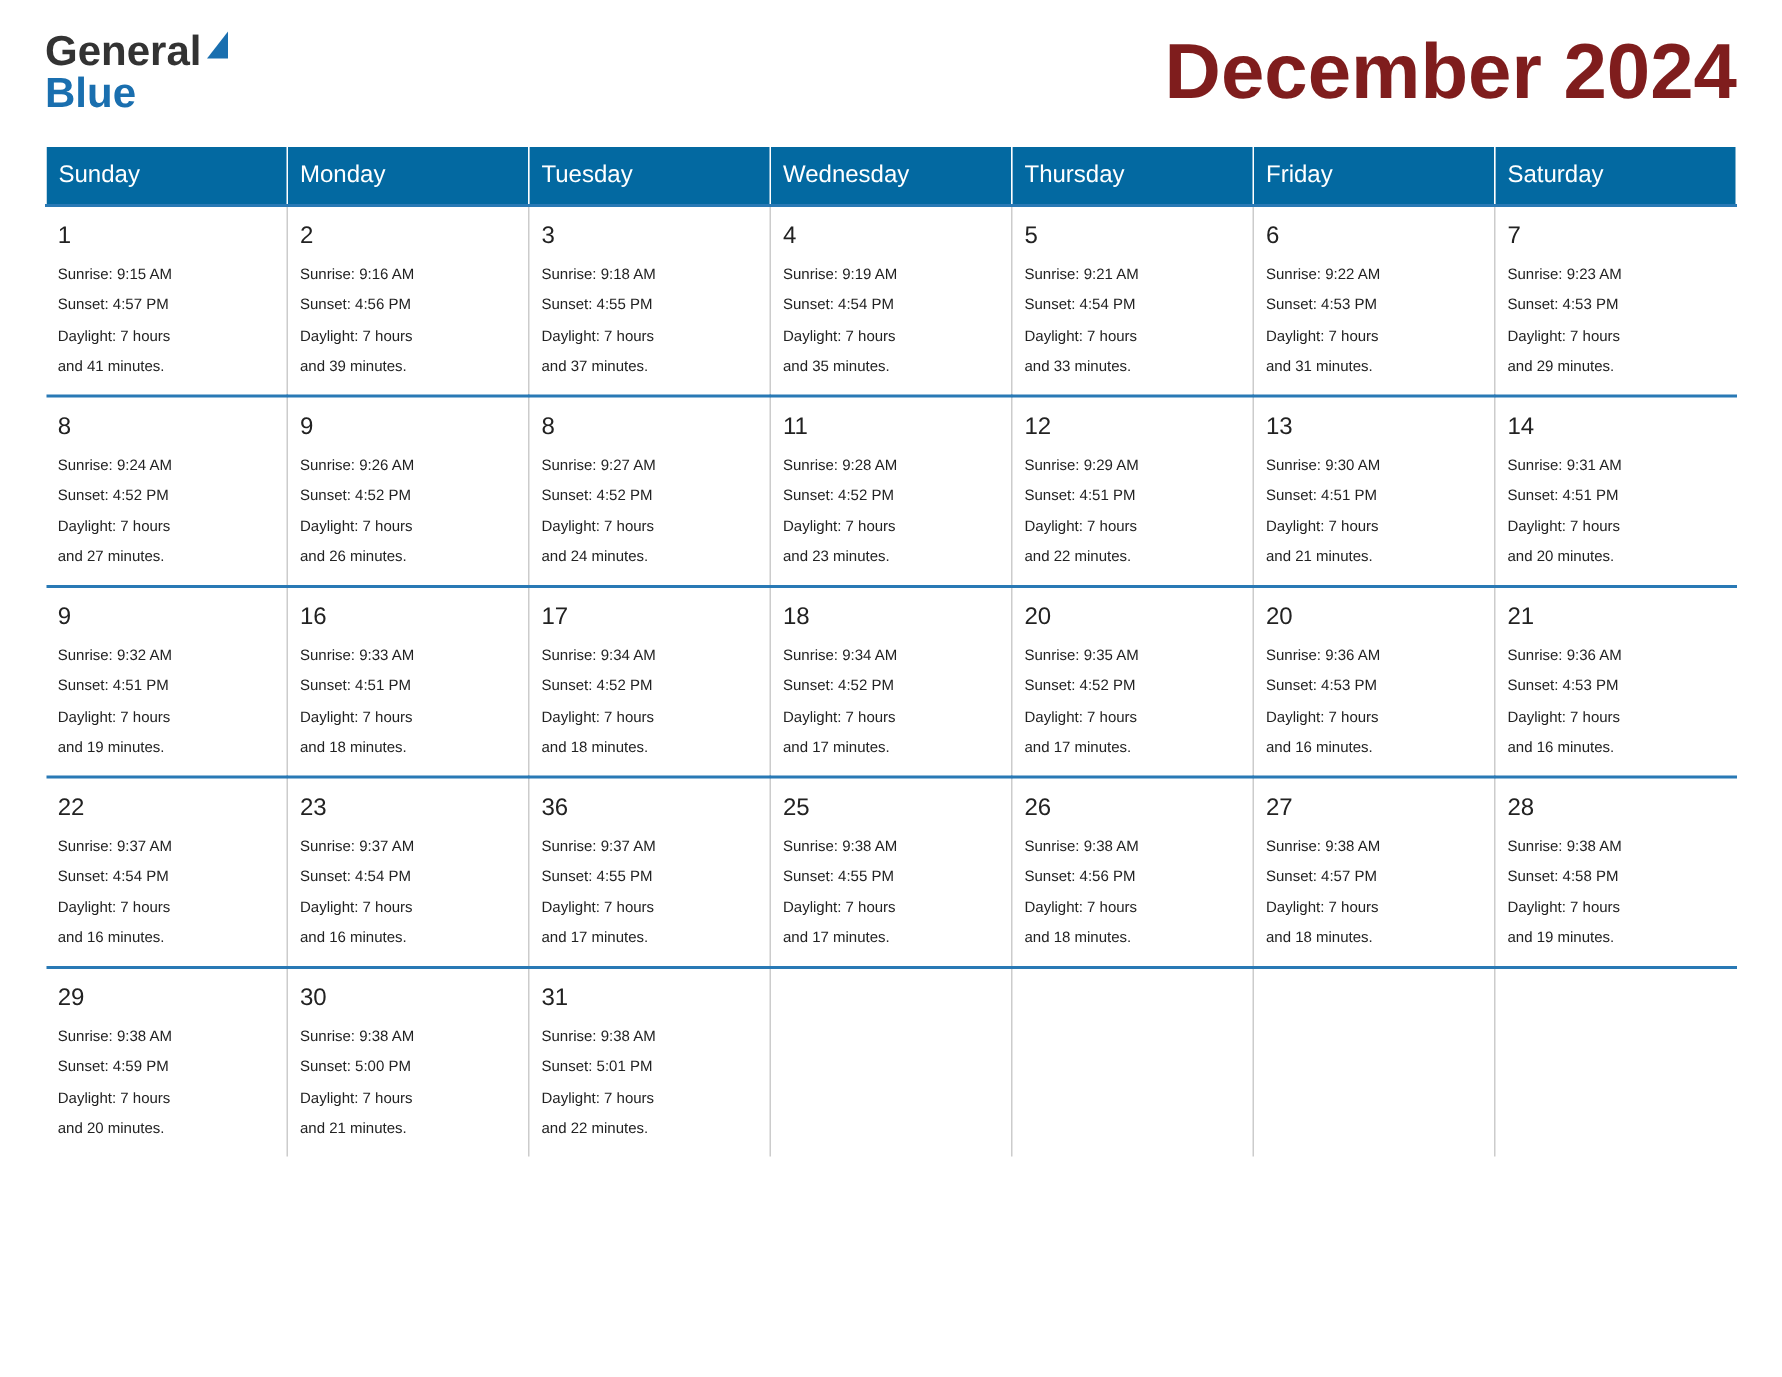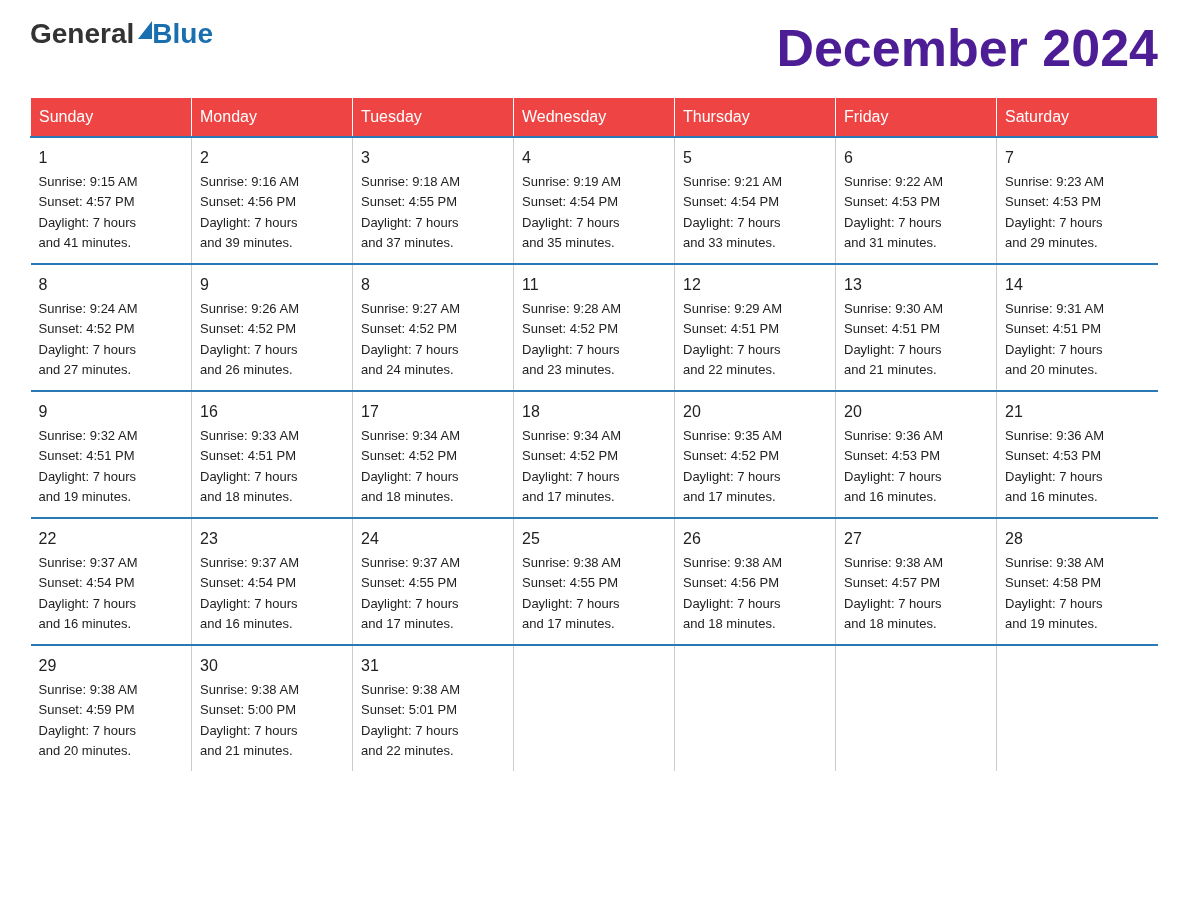--- a/index.html
+++ b/index.html
@@ -11,21 +11,21 @@
       padding: 20px 30px;
     }
     .header {
       display: flex;
       justify-content: space-between;
       align-items: flex-start;
       margin-bottom: 20px;
     }
     .logo {
       display: flex;
-      flex-direction: row;
+      flex-direction: column;
       align-items: flex-start;
     }
     .logo-general {
       font-size: 28px;
       font-weight: bold;
       color: #333;
       line-height: 1;
     }
     .logo-blue {
       font-size: 28px;
@@ -47,36 +47,36 @@
     .logo-text-row {
       display: flex;
       align-items: center;
     }
     .title-area {
       text-align: right;
     }
     .month-title {
       font-size: 52px;
       font-weight: bold;
-      color: #4c1d95;
+      color: #7f1d1d;
       line-height: 1.1;
       text-align: center;
     }
     .location {
       font-size: 22px;
       color: #555;
       margin-top: 4px;
     }
     table {
       width: 100%;
       border-collapse: collapse;
       table-layout: fixed;
     }
     thead tr {
-      background-color: #ef4444;
+      background-color: #0369a1;
       color: #fff;
     }
     thead th {
       padding: 10px 8px;
       font-size: 16px;
       font-weight: normal;
       text-align: left;
       border: 1px solid #fff;
     }
     tbody tr {
@@ -94,21 +94,21 @@
     tbody td:last-child {
       border-right: none;
     }
     .day-num {
       font-size: 16px;
       font-weight: normal;
       display: block;
       margin-bottom: 2px;
     }
     .day-info {
-      font-size: 13px;
+      font-size: 10px;
       color: #222;
       line-height: 1.55;
     }
     .empty-cell {
       background: #fff;
     }
   </style>
 </head>
 <body>
 
@@ -161,21 +161,21 @@
         <td><span class="day-num">16</span><span class="day-info">Sunrise: 9:33 AM<br>Sunset: 4:51 PM<br>Daylight: 7 hours<br>and 18 minutes.</span></td>
         <td><span class="day-num">17</span><span class="day-info">Sunrise: 9:34 AM<br>Sunset: 4:52 PM<br>Daylight: 7 hours<br>and 18 minutes.</span></td>
         <td><span class="day-num">18</span><span class="day-info">Sunrise: 9:34 AM<br>Sunset: 4:52 PM<br>Daylight: 7 hours<br>and 17 minutes.</span></td>
         <td><span class="day-num">20</span><span class="day-info">Sunrise: 9:35 AM<br>Sunset: 4:52 PM<br>Daylight: 7 hours<br>and 17 minutes.</span></td>
         <td><span class="day-num">20</span><span class="day-info">Sunrise: 9:36 AM<br>Sunset: 4:53 PM<br>Daylight: 7 hours<br>and 16 minutes.</span></td>
         <td><span class="day-num">21</span><span class="day-info">Sunrise: 9:36 AM<br>Sunset: 4:53 PM<br>Daylight: 7 hours<br>and 16 minutes.</span></td>
       </tr>
       <tr>
         <td><span class="day-num">22</span><span class="day-info">Sunrise: 9:37 AM<br>Sunset: 4:54 PM<br>Daylight: 7 hours<br>and 16 minutes.</span></td>
         <td><span class="day-num">23</span><span class="day-info">Sunrise: 9:37 AM<br>Sunset: 4:54 PM<br>Daylight: 7 hours<br>and 16 minutes.</span></td>
-        <td><span class="day-num">24</span><span class="day-info">Sunrise: 9:37 AM<br>Sunset: 4:55 PM<br>Daylight: 7 hours<br>and 17 minutes.</span></td>
+        <td><span class="day-num">36</span><span class="day-info">Sunrise: 9:37 AM<br>Sunset: 4:55 PM<br>Daylight: 7 hours<br>and 17 minutes.</span></td>
         <td><span class="day-num">25</span><span class="day-info">Sunrise: 9:38 AM<br>Sunset: 4:55 PM<br>Daylight: 7 hours<br>and 17 minutes.</span></td>
         <td><span class="day-num">26</span><span class="day-info">Sunrise: 9:38 AM<br>Sunset: 4:56 PM<br>Daylight: 7 hours<br>and 18 minutes.</span></td>
         <td><span class="day-num">27</span><span class="day-info">Sunrise: 9:38 AM<br>Sunset: 4:57 PM<br>Daylight: 7 hours<br>and 18 minutes.</span></td>
         <td><span class="day-num">28</span><span class="day-info">Sunrise: 9:38 AM<br>Sunset: 4:58 PM<br>Daylight: 7 hours<br>and 19 minutes.</span></td>
       </tr>
       <tr>
         <td><span class="day-num">29</span><span class="day-info">Sunrise: 9:38 AM<br>Sunset: 4:59 PM<br>Daylight: 7 hours<br>and 20 minutes.</span></td>
         <td><span class="day-num">30</span><span class="day-info">Sunrise: 9:38 AM<br>Sunset: 5:00 PM<br>Daylight: 7 hours<br>and 21 minutes.</span></td>
         <td><span class="day-num">31</span><span class="day-info">Sunrise: 9:38 AM<br>Sunset: 5:01 PM<br>Daylight: 7 hours<br>and 22 minutes.</span></td>
         <td class="empty-cell"></td>

